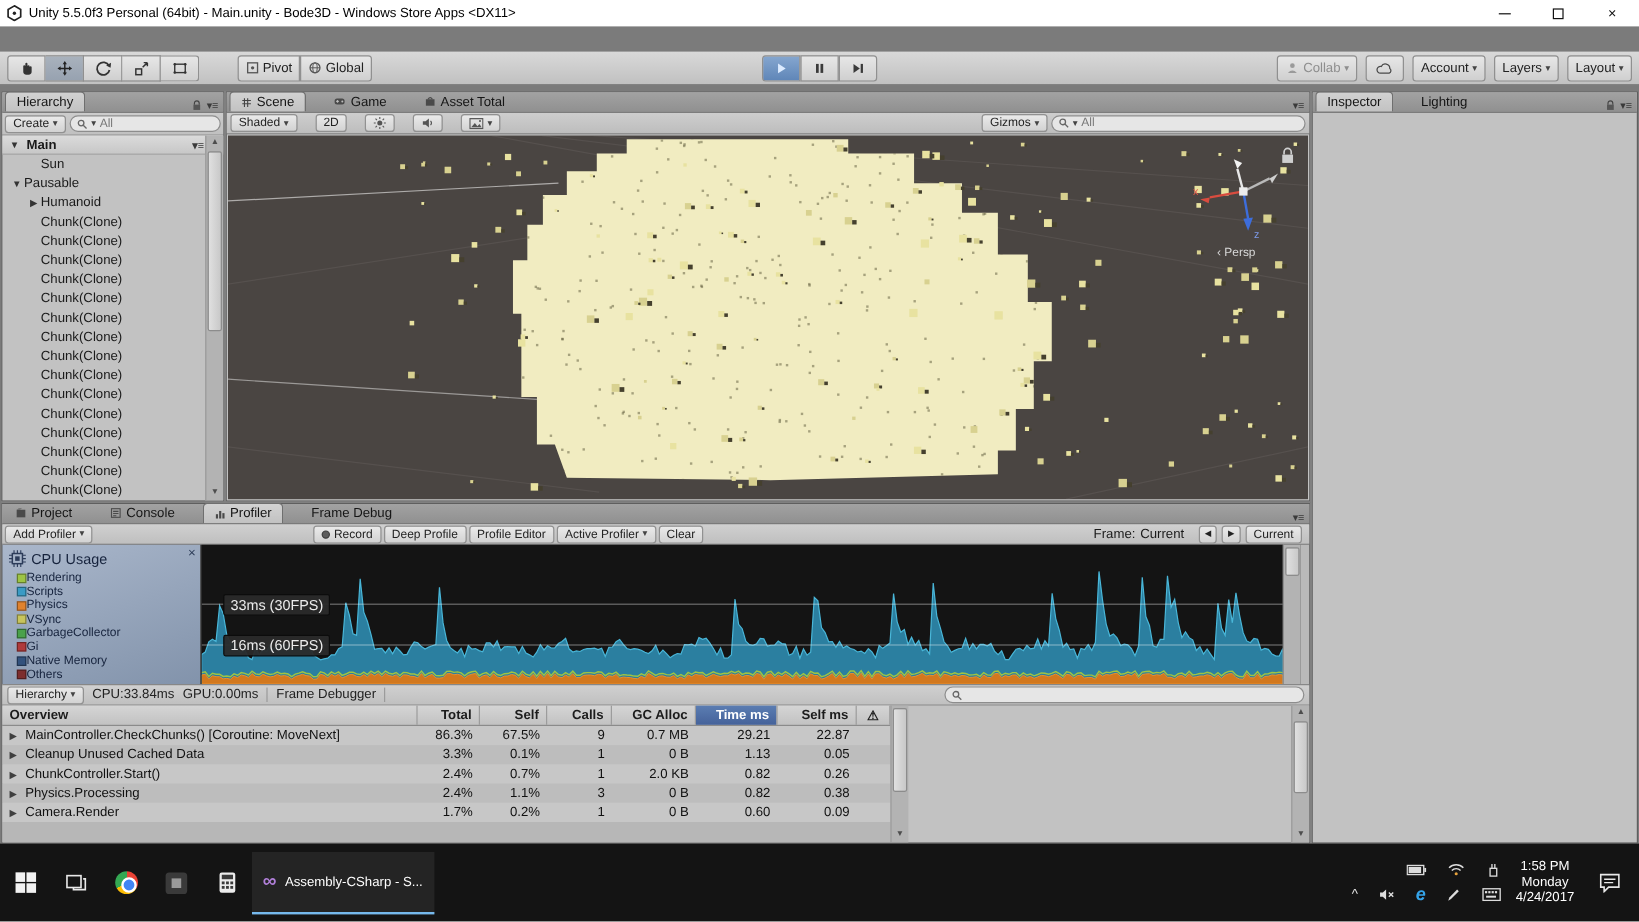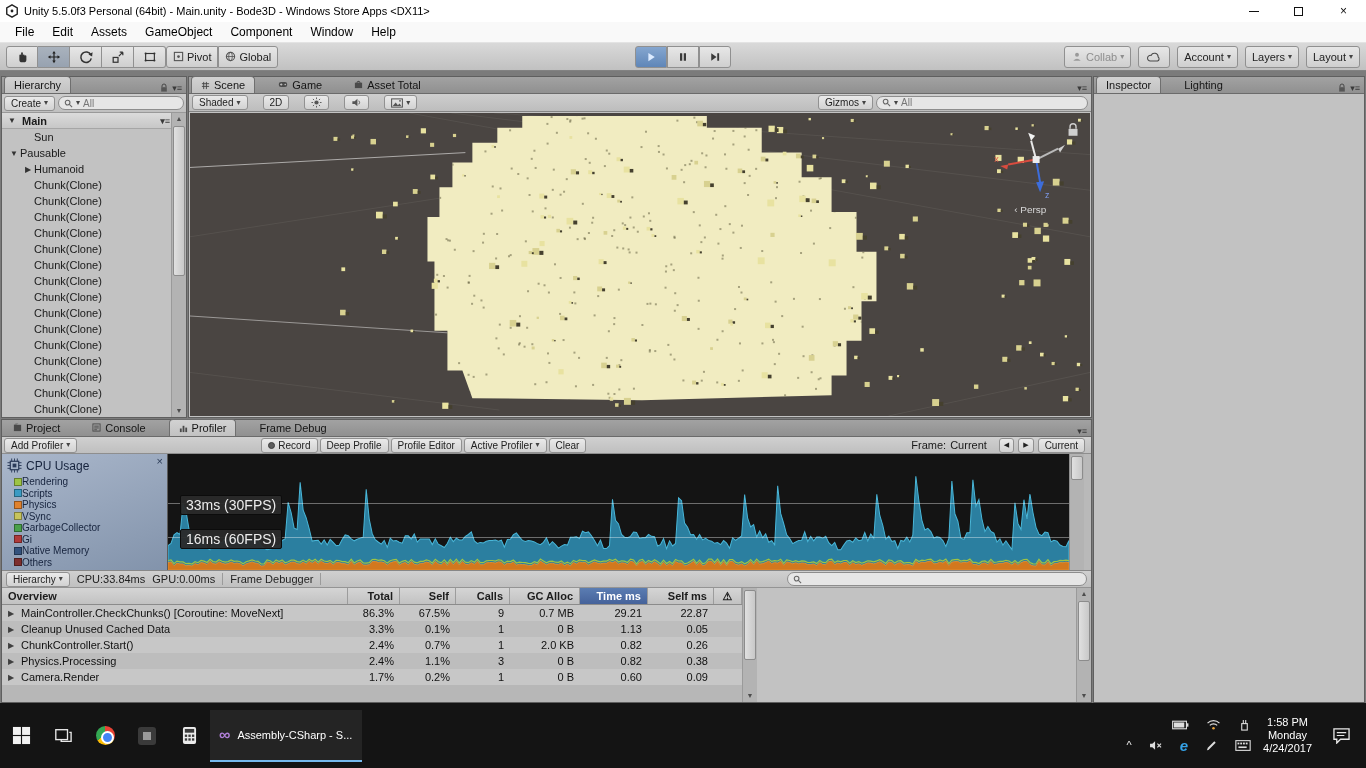--- a/index.html
+++ b/index.html
@@ -25,21 +25,21 @@
 .tool-group{display:flex}
 .tbtn{height:22px;min-width:32px;border:1px solid #909090;background:linear-gradient(#e7e7e7,#cfcfcf);display:flex;align-items:center;justify-content:center;gap:3px;font-size:11px;padding:0 6px;color:#222}
 .tool-group .tbtn+.tbtn{border-left:none}
 .r-l{border-radius:3px 0 0 3px}.r-r{border-radius:0 3px 3px 0}.r-a{border-radius:3px}
 .tbtn.pressed{background:linear-gradient(#a9b2bd,#97a2b0)}
 .tbtn.play-on{background:linear-gradient(#85a6cf,#5f86b8)}
 #play-group{position:absolute;left:50%;transform:translateX(-50%);display:flex}
 #toolbar-right{position:absolute;right:6px;display:flex;gap:7px;align-items:center}
 .caret{font-size:8px;color:#444;line-height:1}
 .grayed{color:#8e8e8e}
-#pivot-group{display:flex}
+#pivot-group{margin-left:32px;display:flex}
 
 
 .panel{position:absolute;background:#c2c2c2;border:1px solid #5f5f5f}
 .tabstrip{height:17px;background:linear-gradient(#a2a2a2,#909090);border-bottom:1px solid #6b6b6b;display:flex;align-items:flex-end;padding-left:2px;position:relative}
 .tab{height:17px;display:flex;align-items:center;gap:4px;padding:0 9px;font-size:11px;color:#151515;white-space:nowrap}
 .tab.active{background:linear-gradient(#d2d2d2,#c2c2c2);border:1px solid #6f6f6f;border-bottom:none;border-radius:4px 4px 0 0}
 .tab.gap{margin-left:14px}
 .strip-icons{margin-left:auto;display:flex;align-items:center;gap:4px;padding-right:4px;color:#3a3a3a;font-size:9px}
 .mini-btn{height:15px;border:1px solid #919191;border-radius:3px;background:linear-gradient(#eaeaea,#d2d2d2);font-size:10px;display:flex;align-items:center;gap:3px;padding:0 6px;color:#222;white-space:nowrap}
 .searchbox{height:14px;border:1px solid #8d8d8d;border-radius:8px;background:#e6e6e6;display:flex;align-items:center;gap:3px;padding:0 7px 0 5px;color:#777;font-size:10px}
@@ -74,21 +74,21 @@
 .rec-dot{width:7px;height:7px;border-radius:50%;background:#5c5c5c;border:1px solid #3d3d3d}
 #graph-row{position:absolute;left:0;top:34px;width:100%;height:116px;display:flex;background:#141414}
 #cpu-module{width:166px;height:100%;background:linear-gradient(160deg,#aab7cb,#8293ab);border-right:1px solid #5c5c5c;position:relative;padding:3px 5px 0;color:#16233d}
 .cpu-title-row{display:flex;align-items:center;gap:4px;font-size:12px;margin:1px 0 3px}
 .legend-row{display:flex;align-items:center;font-size:10px;height:11.5px;padding-left:7px}
 .swatch{width:8px;height:8px;border:1px solid rgba(0,0,0,.35);flex:none}
 #cpu-close{position:absolute;right:4px;top:1px;font-size:11px;color:#2a3document;color:#2a3a55}
 #graph-area{flex:1;position:relative;background:#141414;overflow:hidden}
 #graph-area svg{position:absolute;inset:0;width:100%;height:100%}
 .fps-line{position:absolute;left:0;right:0;height:1px;background:rgba(255,255,255,.38)}
-.fps-pill{position:absolute;left:12px;background:rgba(42,42,42,.95);color:#ececec;font-size:14px;padding:1px 5px;border-radius:2px;border:1px solid #0c0c0c;z-index:2}
+.fps-pill{position:absolute;left:18px;background:rgba(42,42,42,.95);color:#ececec;font-size:12px;padding:1px 5px;border-radius:2px;border:1px solid #0c0c0c;z-index:2}
 #graph-scroll{width:15px;height:100%;position:relative;background:#b3b3b3;border-left:1px solid #8f8f8f}
 #graph-filler{width:7px;height:100%;background:#b9b9b9}
 #pdetailbar{position:absolute;left:0;top:150px;width:100%;height:18px;background:linear-gradient(#d0d0d0,#c0c0c0);border-top:1px solid #878787;border-bottom:1px solid #949494;display:flex;align-items:center;gap:7px;padding:0 4px}
 #pdetailbar .stats{font-size:11px;color:#222}
 #prof-search{margin-left:auto;width:300px}
 #pheader{position:absolute;left:0;top:168px;width:740px;height:17px;display:flex;background:linear-gradient(#d5d5d5,#c2c2c2);border-bottom:1px solid #8b8b8b;font-weight:bold}
 .hcell{display:flex;align-items:center;justify-content:flex-end;padding:0 6px;border-right:1px solid #9c9c9c;font-size:11px;color:#1c1c1c}
 .hcell.c-name{justify-content:flex-start}
 .hcell.c-time{background:linear-gradient(#5b7db2,#45629a);color:#fff}
 .c-name{width:346px}.c-total{width:52px}.c-self{width:56px}.c-calls{width:54px}.c-gc{width:70px}.c-time{width:68px}.c-selfms{width:66px}.c-warn{width:28px;justify-content:center}
@@ -133,29 +133,20 @@
       <div class="win-btn">
           <span class="glyph-min"></span>
         </div>
       <div class="win-btn">
           <span class="glyph-max"></span>
         </div>
       <div class="win-btn">×</div>
     </div>
   </div>
 
-  <div id="menubar">
-    <span class="menu-item">File</span>
-    <span class="menu-item">Edit</span>
-    <span class="menu-item">Assets</span>
-    <span class="menu-item">GameObject</span>
-    <span class="menu-item">Component</span>
-    <span class="menu-item">Window</span>
-    <span class="menu-item">Help</span>
-  </div>
 
   <div id="toolbar">
     <div class="tool-group">
       <div class="tbtn r-l">
           <svg width="14" height="14" viewBox="0 0 16 16">
             <path d="M5 13 L5 6 q0-1 1-1 t1 1 l0-2.5 q0-1 1-1 t1 1 L9 6 q0-1 1-1 t1 1 l0 1 q0-1 1-1 t1 1 l0 4 q0 3-3 3 l-2 0 q-3 0-3-3z" fill="#333"></path>
           </svg>
         </div>
       <div class="tbtn pressed">
           <svg width="14" height="14" viewBox="0 0 16 16">

